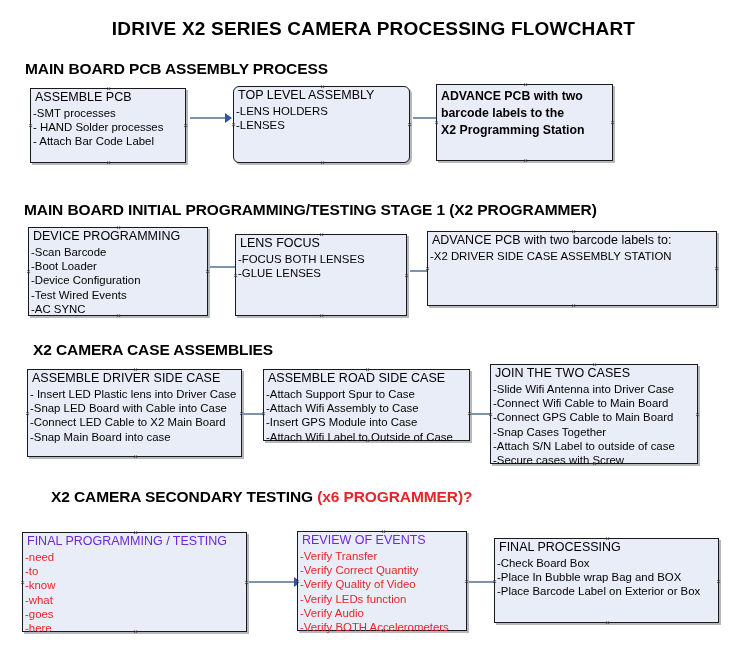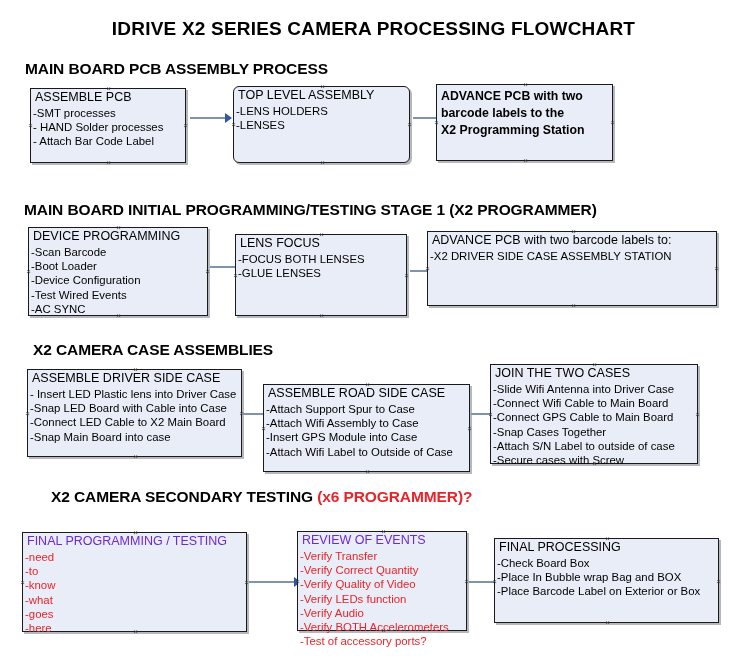--- a/index.html
+++ b/index.html
@@ -231,21 +231,21 @@
     <span class="handle" style="left:104px; bottom:-4px;"></span>
     <span class="handle" style="left:-4px; top:40px;"></span>
     <span class="handle" style="right:-4px; top:40px;"></span>
   </div>
 
   <div class="arrow" style="left:242px; top:409px; width:28px;">
     <span class="shaft" style="width:21px;"></span>
     <span class="head" style="left:21px;"></span>
   </div>
 
-  <div class="node" style="left:263px; top:384px; width:207px; height:88px;">
+  <div class="node" style="left:263px; top:369px; width:207px; height:72px;">
     <div class="node-title">ASSEMBLE ROAD SIDE CASE</div>
     <div class="node-lines">
       <div class="node-line">-Attach Support Spur to Case</div>
       <div class="node-line">-Attach Wifi Assembly to Case</div>
       <div class="node-line">-Insert GPS Module into Case</div>
       <div class="node-line">-Attach Wifi Label to Outside of Case</div>
     </div>
     <span class="handle" style="left:100px; top:-4px;"></span>
     <span class="handle" style="left:100px; bottom:-4px;"></span>
     <span class="handle" style="left:-4px; top:40px;"></span>
@@ -300,21 +300,20 @@
 
   <div class="node red" style="left:297px; top:531px; width:170px; height:100px;">
     <div class="node-title">REVIEW OF EVENTS</div>
     <div class="node-lines">
       <div class="node-line">-Verify Transfer</div>
       <div class="node-line">-Verify Correct Quantity</div>
       <div class="node-line">-Verify Quality of Video</div>
       <div class="node-line">-Verify LEDs function</div>
       <div class="node-line">-Verify Audio</div>
       <div class="node-line">-Verify BOTH Accelerometers</div>
-      <div class="node-line">-Test of accessory ports?</div>
     </div>
     <span class="handle" style="left:82px; top:-4px;"></span>
     <span class="handle" style="left:82px; bottom:-4px;"></span>
     <span class="handle" style="left:-4px; top:46px;"></span>
     <span class="handle" style="right:-4px; top:46px;"></span>
   </div>
 
   <div class="arrow" style="left:469px; top:577px; width:52px;">
     <span class="shaft" style="width:45px;"></span>
     <span class="head" style="left:45px;"></span>

